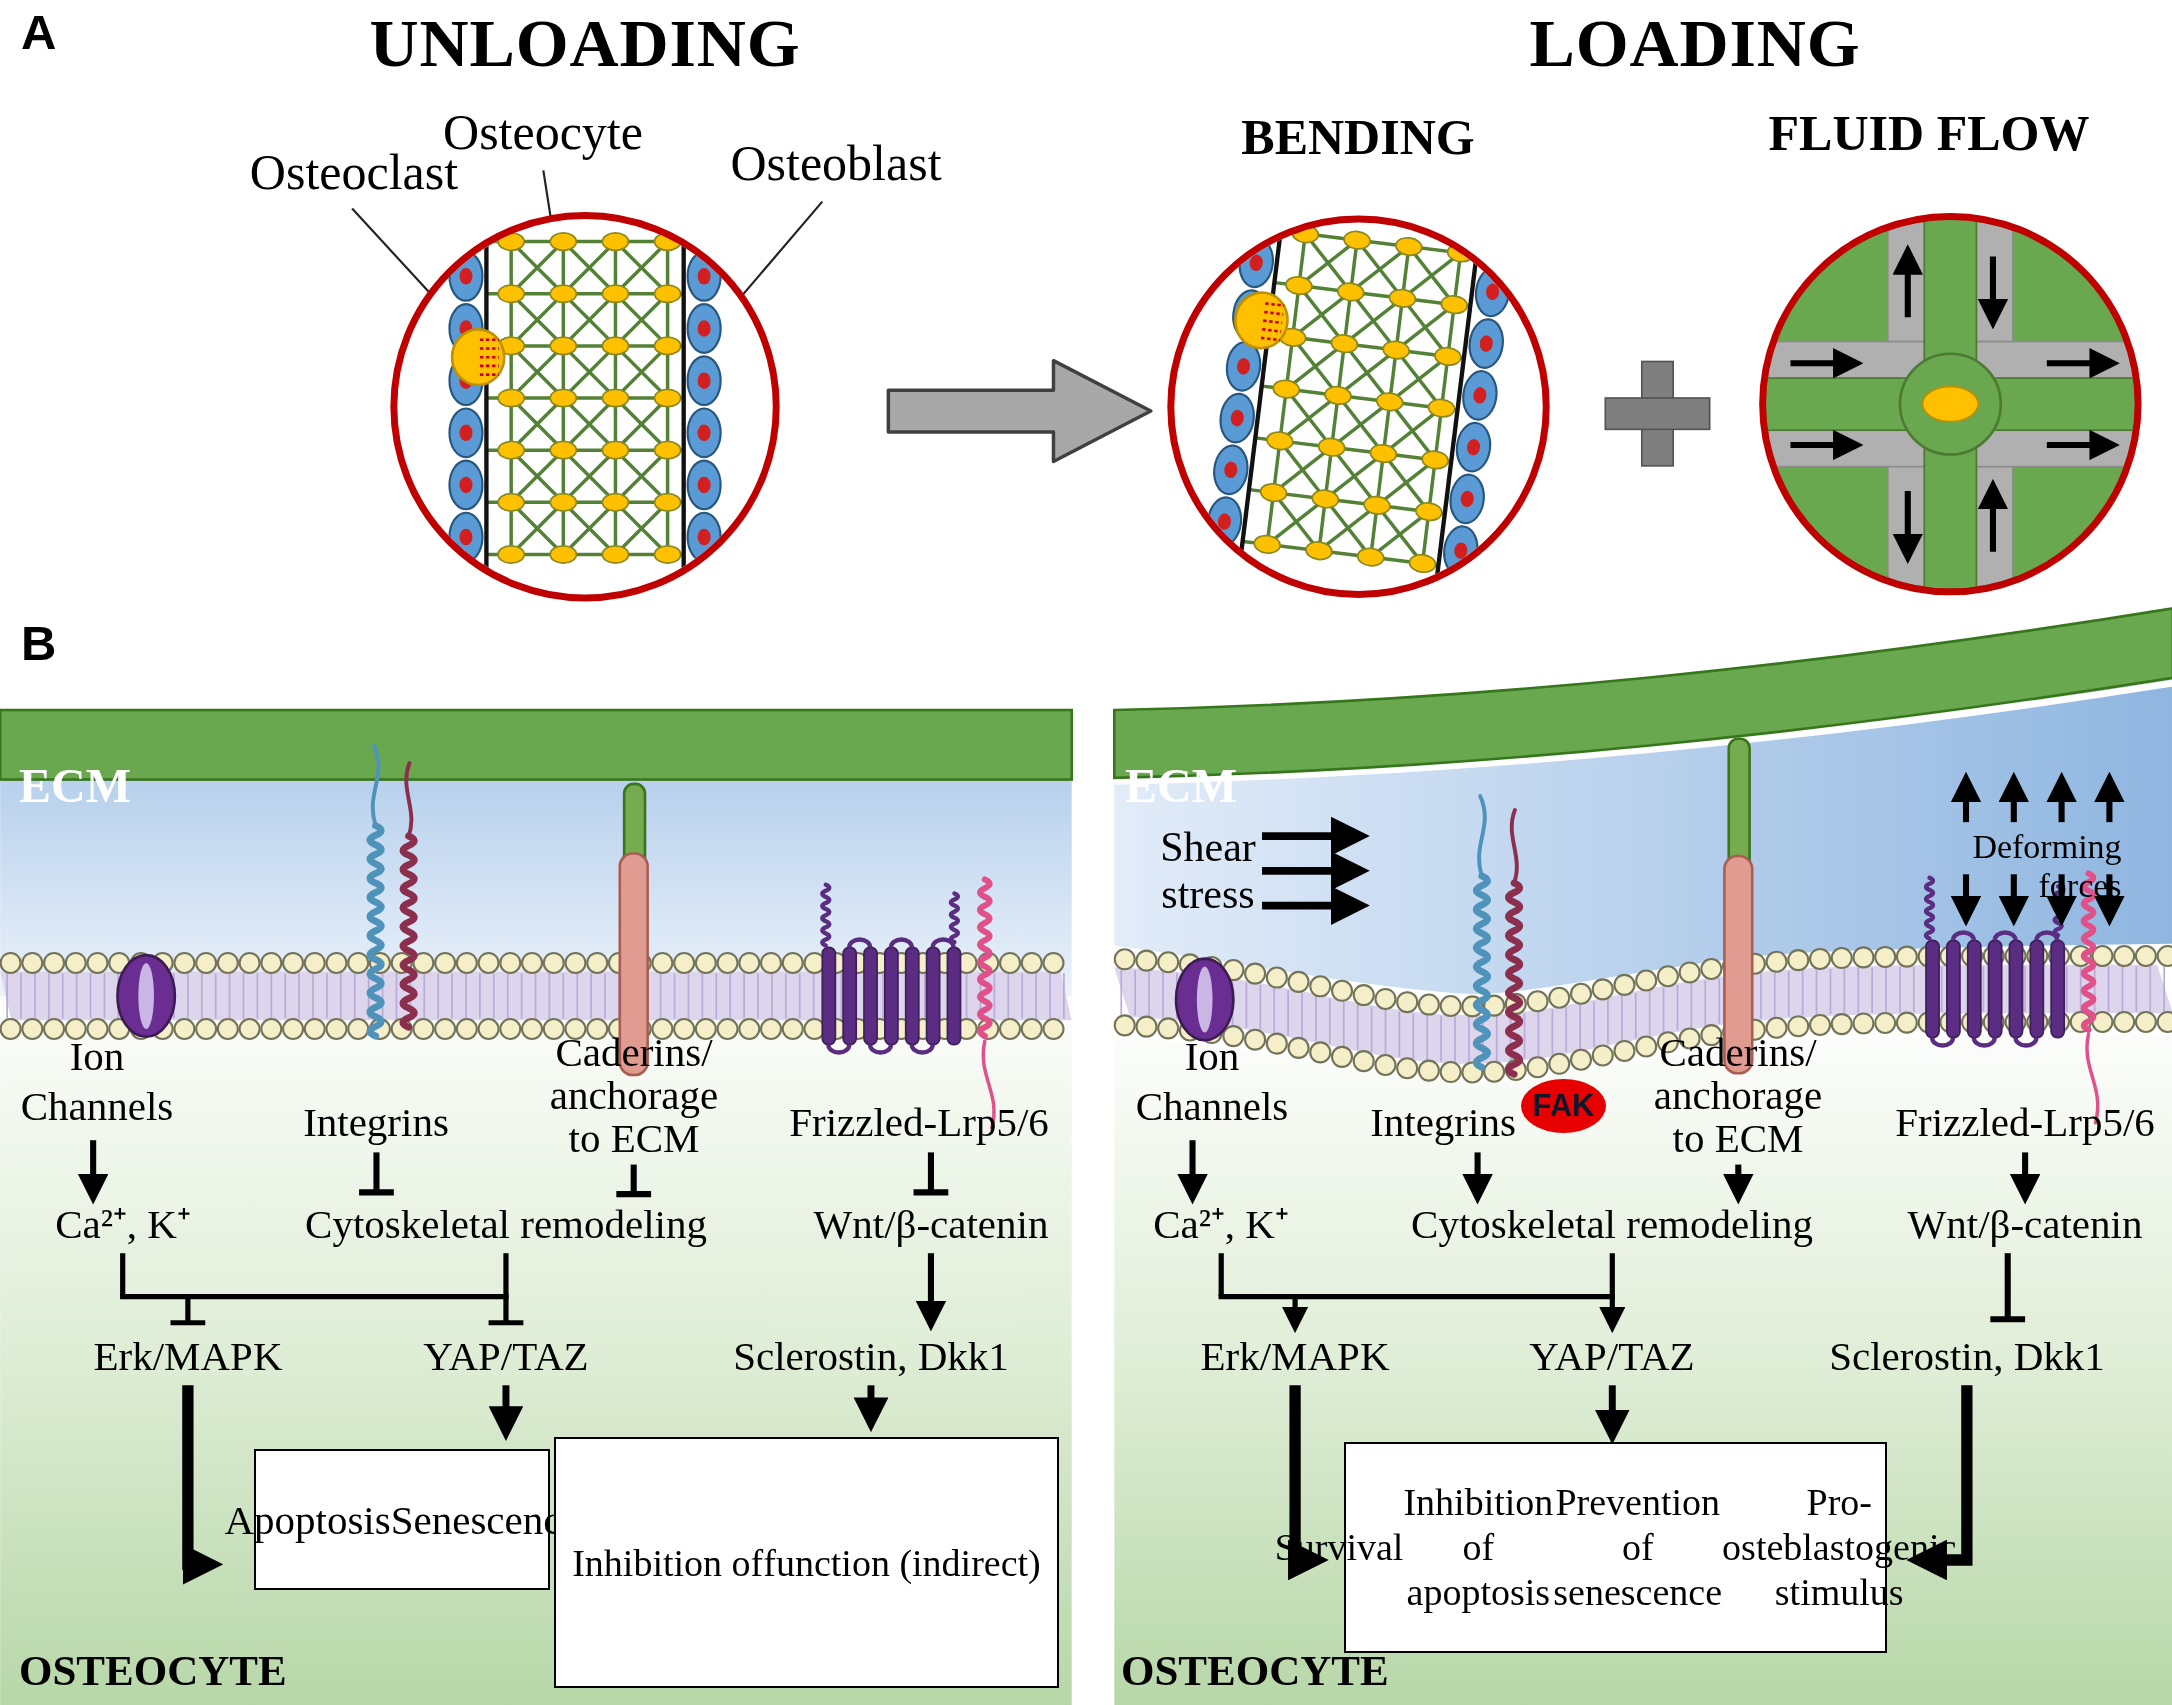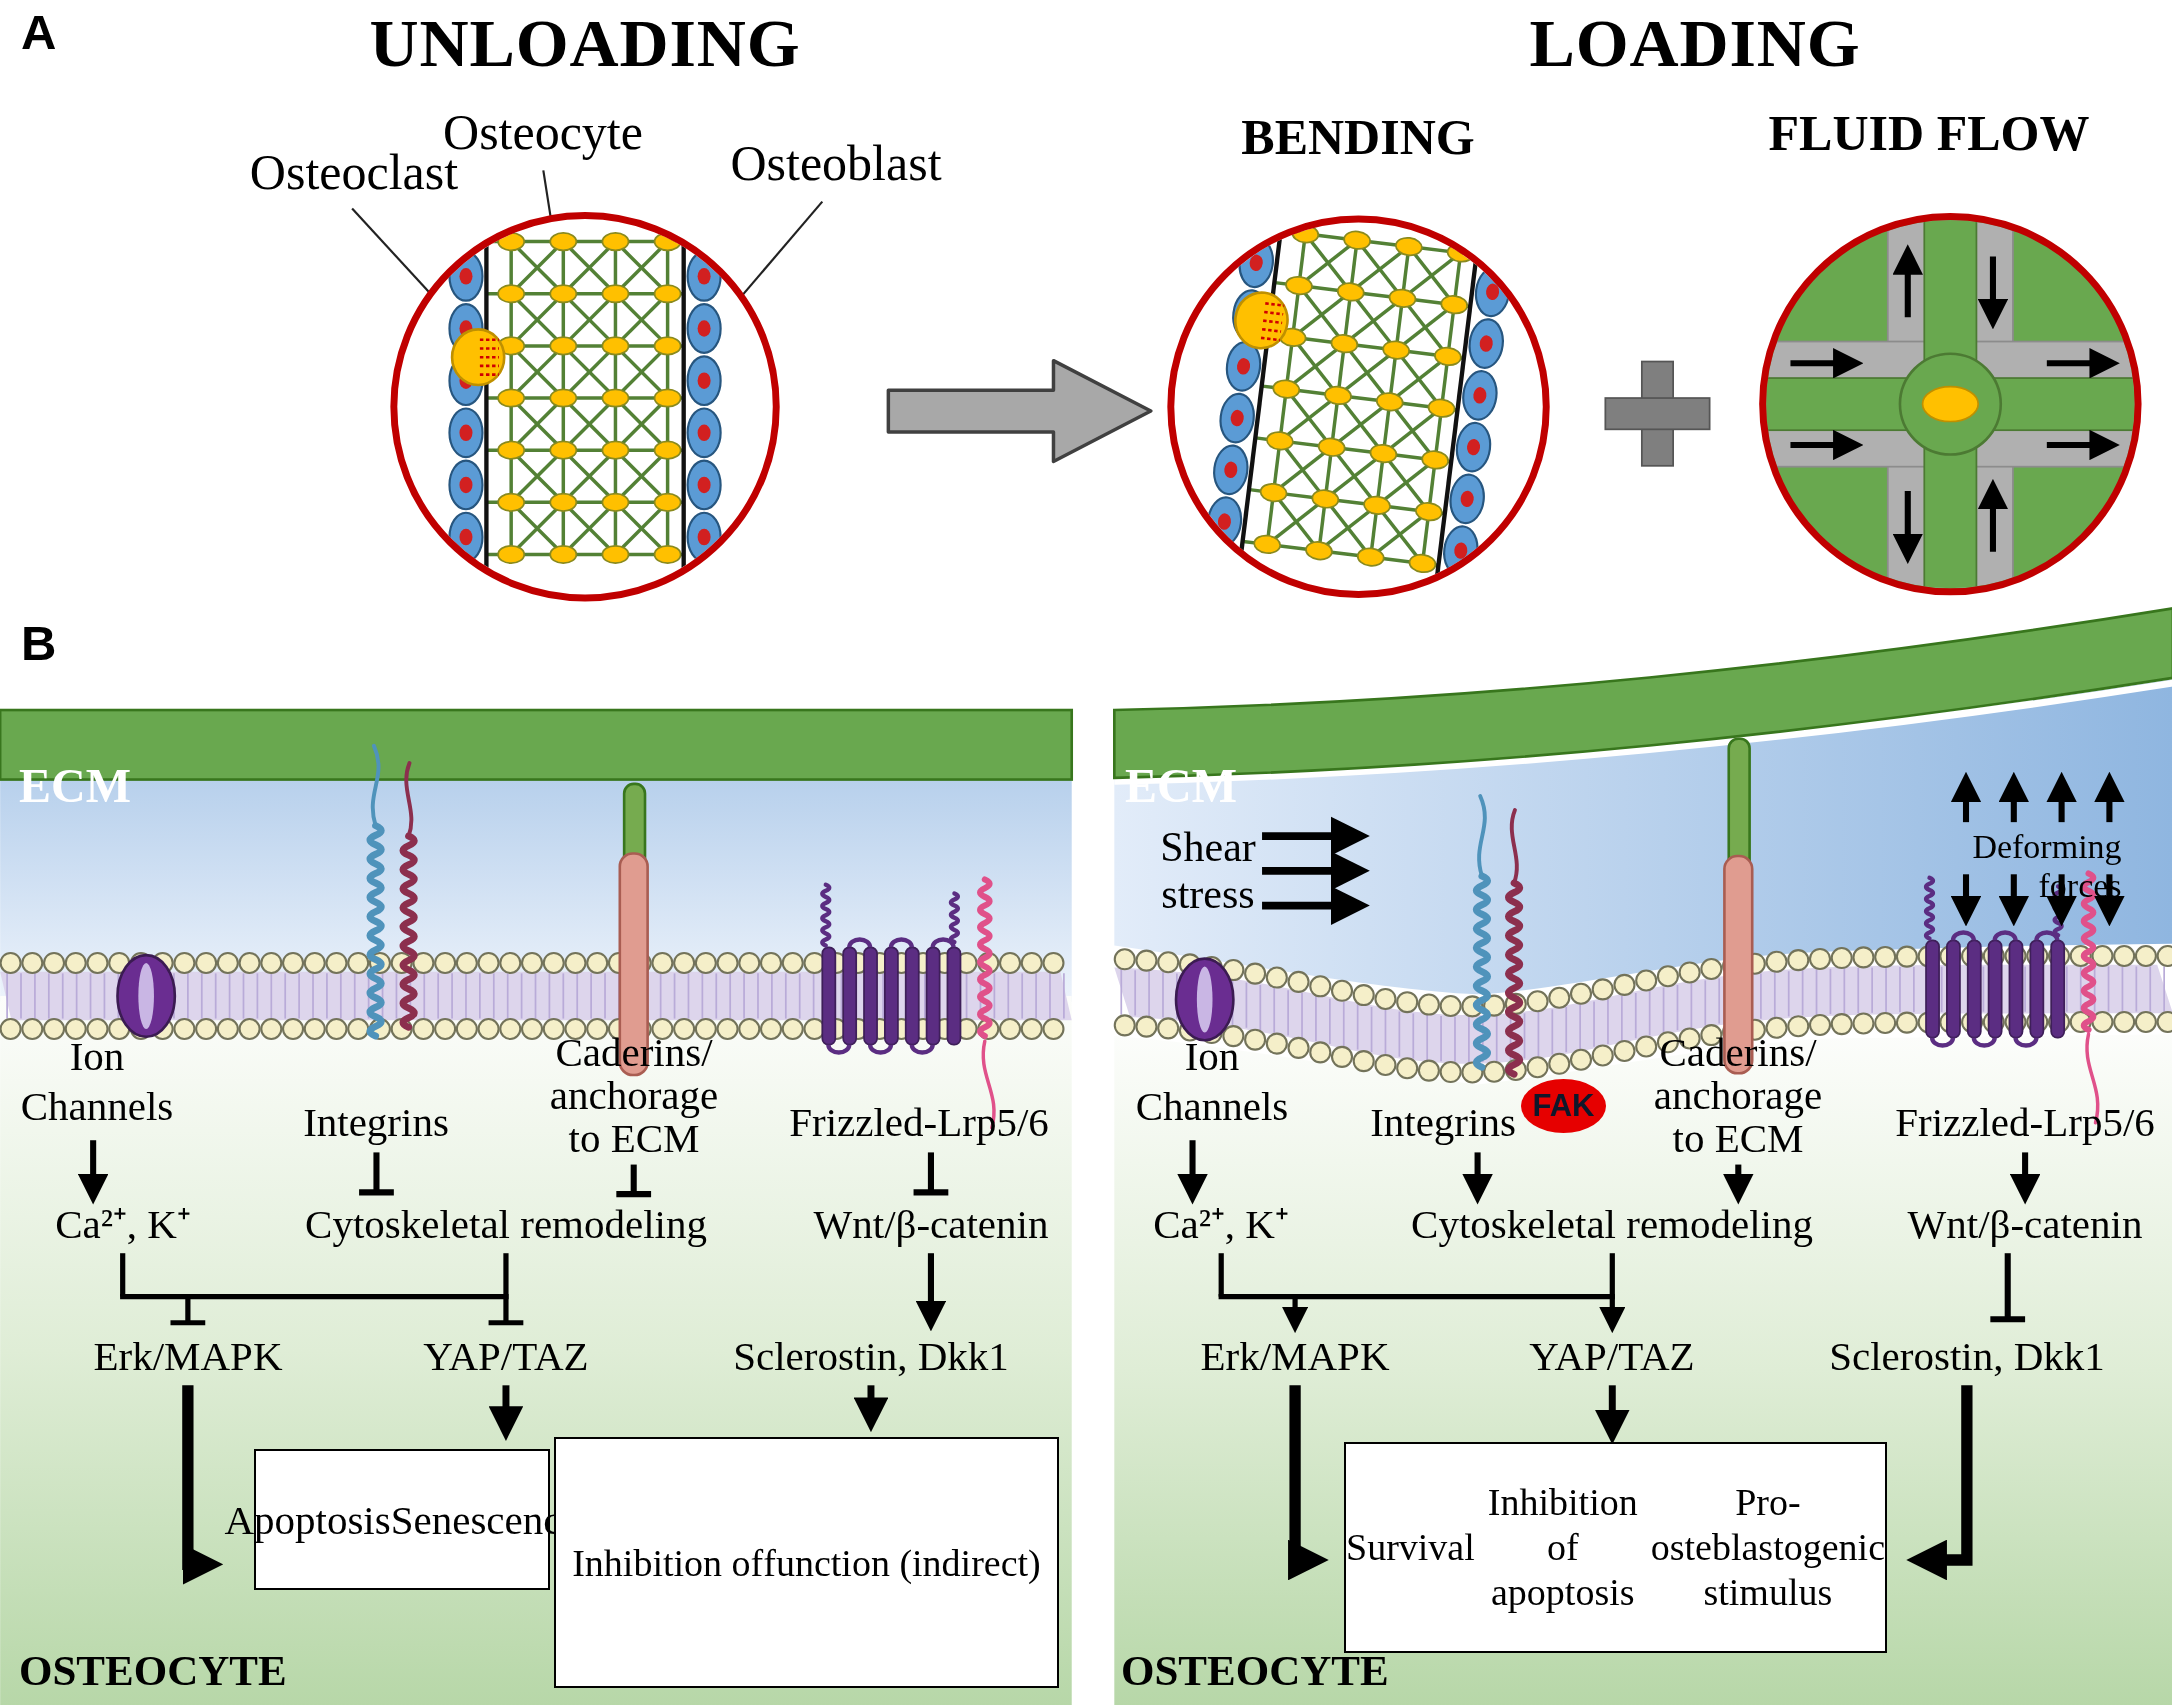--- a/index.html
+++ b/index.html
@@ -977,16 +977,17 @@
 <div class="t c lab" style="left:1221px;top:1199px">Ca²⁺, K⁺</div>
 <div class="t c lab" style="left:1612px;top:1199px">Cytoskeletal remodeling</div>
 <div class="t c lab" style="left:2025px;top:1199px">Wnt/β-catenin</div>
 <div class="t c lab" style="left:1295px;top:1331px">Erk/MAPK</div>
 <div class="t c lab" style="left:1612px;top:1331px">YAP/TAZ</div>
 <div class="t c lab" style="left:1967px;top:1331px">Sclerostin, Dkk1</div>
 
 <div class="box" style="left:1344px;top:1442px;width:539px;height:207px;font-size:38px;line-height:45px">
   <div>Survival</div>
   <div>Inhibition of apoptosis</div>
+  <div>Prevention of senescence</div>
   <div>Pro-osteblastogenic stimulus</div>
 </div>
 <div class="t osteo" style="left:1121px;top:1646px">OSTEOCYTE</div>
 
 
 </body></html>

